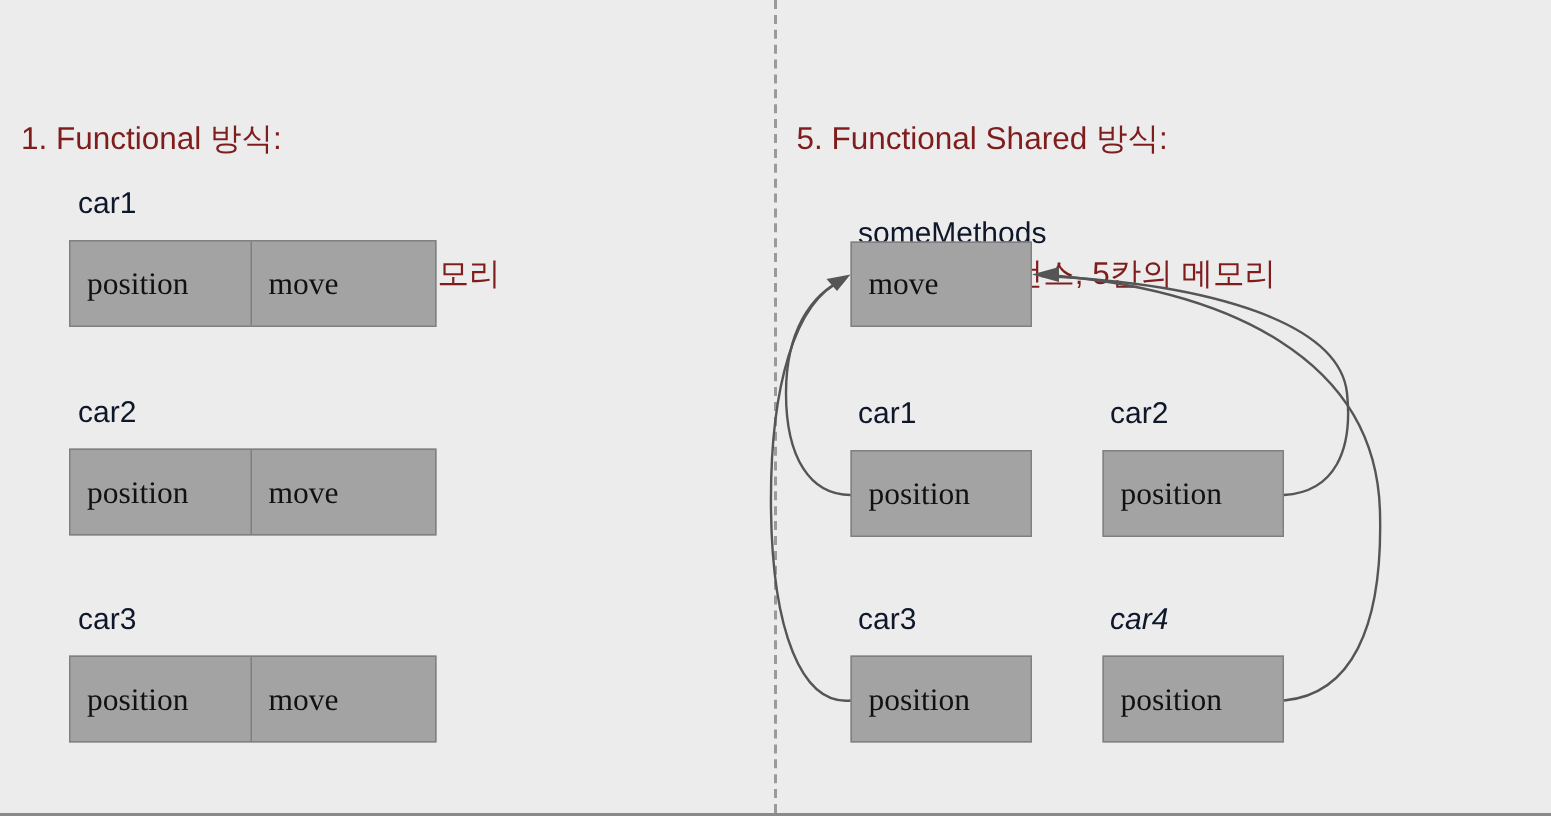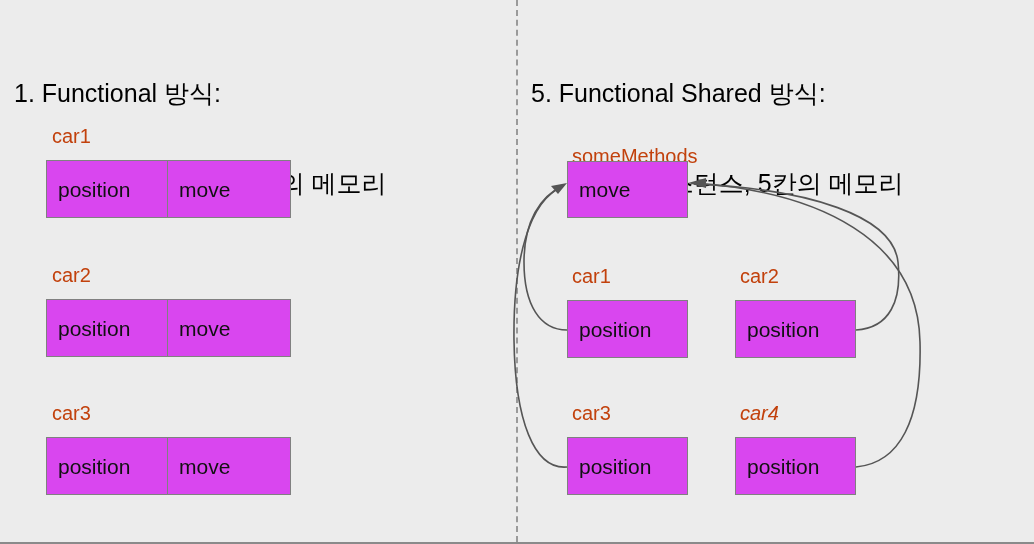--- a/index.html
+++ b/index.html
@@ -29,45 +29,46 @@
     position: absolute;
     top: 0;
     bottom: 0;
     width: 0;
     border-left: 2px dashed #9a9a9a;
   }
 
   
   .panel-title {
     position: absolute;
-    font-size: 25px;
+    font-size: 21px;
     line-height: 30px;
     letter-spacing: 0px;
     white-space: pre;
-    color: #000000;
+    color: #7f1d1d;
   }
   .panel-title .line1 { display: block; }
   .panel-title .line2 { display: block; padding-left: 42px; }
 
   
   .group-label {
     position: absolute;
     font-size: 20px;
     line-height: 24px;
     white-space: pre;
-    color: #c2410c;
+    color: #0f172a;
   }
 
   
   .obj-box {
     position: absolute;
     display: flex;
-    background: #d946ef;
+    background: #a3a3a3;
     border: 1.6px solid #808080;
     box-sizing: border-box;
+    font-family: Liberation Serif, serif;
   }
   .cell {
     display: flex;
     align-items: center;
     justify-content: flex-start;
     padding-left: 11px;
     font-size: 21px;
     line-height: 1;
     color: #111111;
     box-sizing: border-box;

